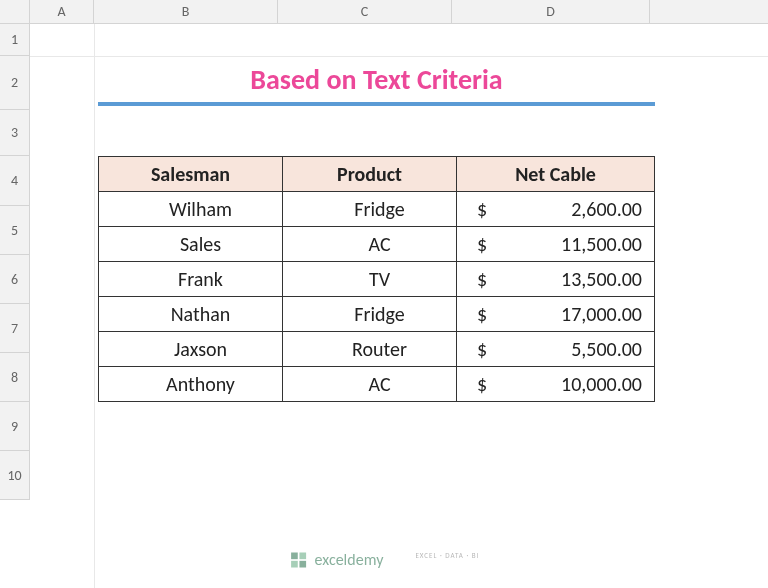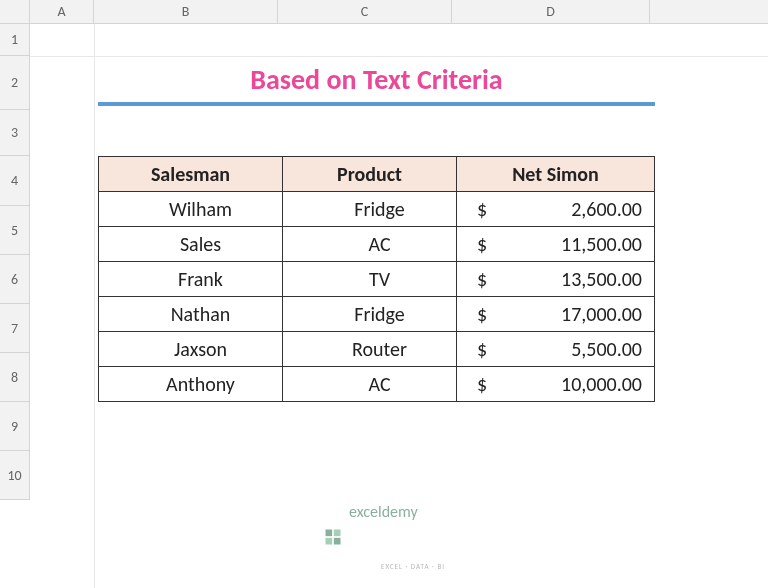--- a/index.html
+++ b/index.html
@@ -128,23 +128,22 @@
     align-items: center;
     gap: 6px;
     opacity: 0.6;
   }
   .wm-logo {
     width: 20px;
     height: 20px;
   }
   .wm-text {
     display: flex;
-    flex-direction: column;
+    flex-direction: row;
     line-height: 1;
-    gap: 43px;
   }
   .wm-brand {
     font-size: 16px;
     color: #3a7c5c;
     font-weight: 500;
   }
   .wm-tag {
     font-size: 7px;
     letter-spacing: 1px;
     color: #888;
@@ -197,21 +196,21 @@
 
     <div class="title-cell">
       <span>Based on Text Criteria</span>
     </div>
 
     <table class="data-table">
       <thead>
         <tr>
           <th class="col-b">Salesman</th>
           <th class="col-c">Product</th>
-          <th class="col-d">Net Simon</th>
+          <th class="col-d">Net Cable</th>
         </tr>
       </thead>
       <tbody>
         <tr>
           <td>Wilham</td>
           <td>Fridge</td>
           <td class="net-cell">
               <div class="net-inner">
                 <span class="dollar">$</span>
                 <span class="amount">2,600.00</span>

